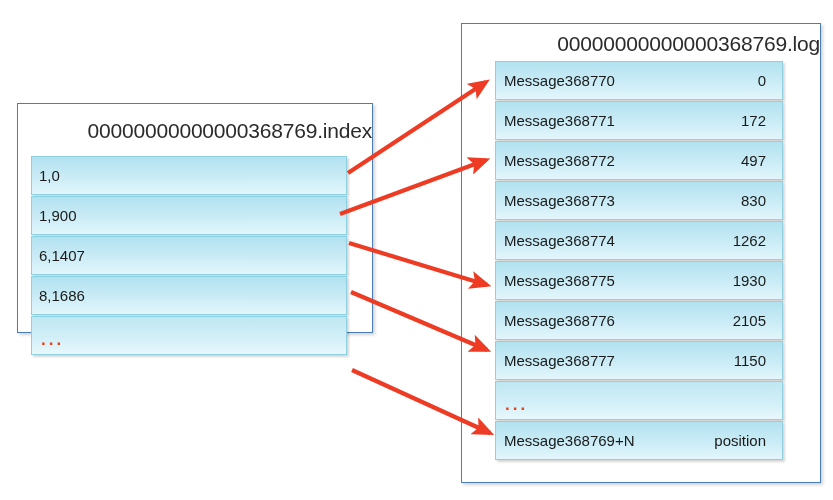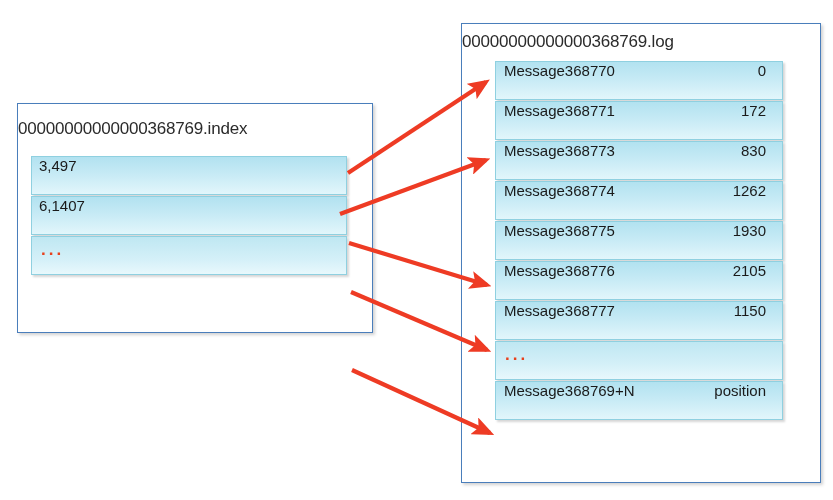--- a/index.html
+++ b/index.html
@@ -41,23 +41,23 @@
     left: 461px;
     top: 23px;
     width: 360px;
     height: 460px;
   }
 
   .file-title {
     position: absolute;
     left: 0;
     width: 100%;
-    text-align: left;
+    text-align: right;
     color: #2b2b2b;
-    font-size: 17px;
+    font-size: 21px;
     font-family: "Liberation Sans", sans-serif;
     letter-spacing: -0.2px;
     white-space: nowrap;
   }
   #index-box .file-title { top: 15px; }
   #log-box .file-title { top: 8px; }
 
   
   .rows {
     position: absolute;
@@ -75,21 +75,21 @@
 
   .row {
     position: relative;
     box-sizing: border-box;
     height: 39px;
     margin-bottom: 1px;
     border: 1px solid #8fd0e0;
     background: linear-gradient(to bottom, #b2e2f0 0%, #c6eaf5 45%, #e2f6fb 100%);
     box-shadow: 1.5px 1.5px 2px rgba(0,0,0,0.16);
     display: flex;
-    align-items: flex-start;
+    align-items: center;
     overflow: hidden;
   }
   .row.flat {
     background: linear-gradient(to bottom, #bfe7f2 0%, #d4f0f8 60%, #e8f8fc 100%);
   }
 
   .row .label {
     font-size: 15px;
     color: #1a1a1a;
     font-family: "Liberation Sans", sans-serif;
@@ -132,41 +132,51 @@
 </style>
 </head>
 <body>
 
 <div class="stage">
 
   <div class="file-box" id="index-box">
     <div class="file-title">00000000000000368769.index</div>
     <div class="rows" id="index-rows">
         <div class="row">
-          <span class="label">3,497</span>
+          <span class="label">1,0</span>
+        </div>
+        <div class="row">
+          <span class="label">1,900</span>
         </div>
         <div class="row">
           <span class="label">6,1407</span>
+        </div>
+        <div class="row">
+          <span class="label">8,1686</span>
         </div>
         <div class="row flat">
           <span class="ellipsis-dots">...</span>
         </div>
       </div>
   </div>
 
   <div class="file-box" id="log-box">
     <div class="file-title">00000000000000368769.log</div>
     <div class="rows" id="log-rows">
         <div class="row">
           <span class="label">Message368770</span>
           <span class="value">0</span>
         </div>
         <div class="row">
           <span class="label">Message368771</span>
           <span class="value">172</span>
+        </div>
+        <div class="row">
+          <span class="label">Message368772</span>
+          <span class="value">497</span>
         </div>
         <div class="row">
           <span class="label">Message368773</span>
           <span class="value">830</span>
         </div>
         <div class="row">
           <span class="label">Message368774</span>
           <span class="value">1262</span>
         </div>
         <div class="row">

